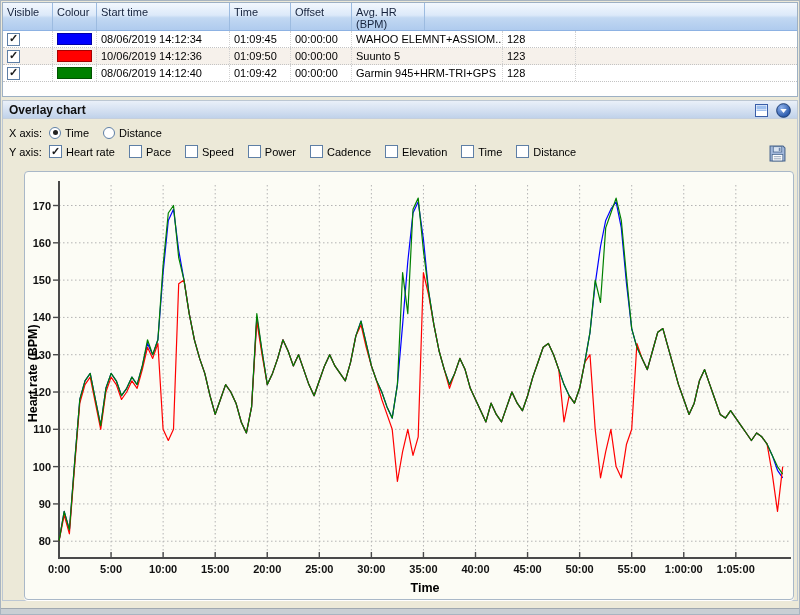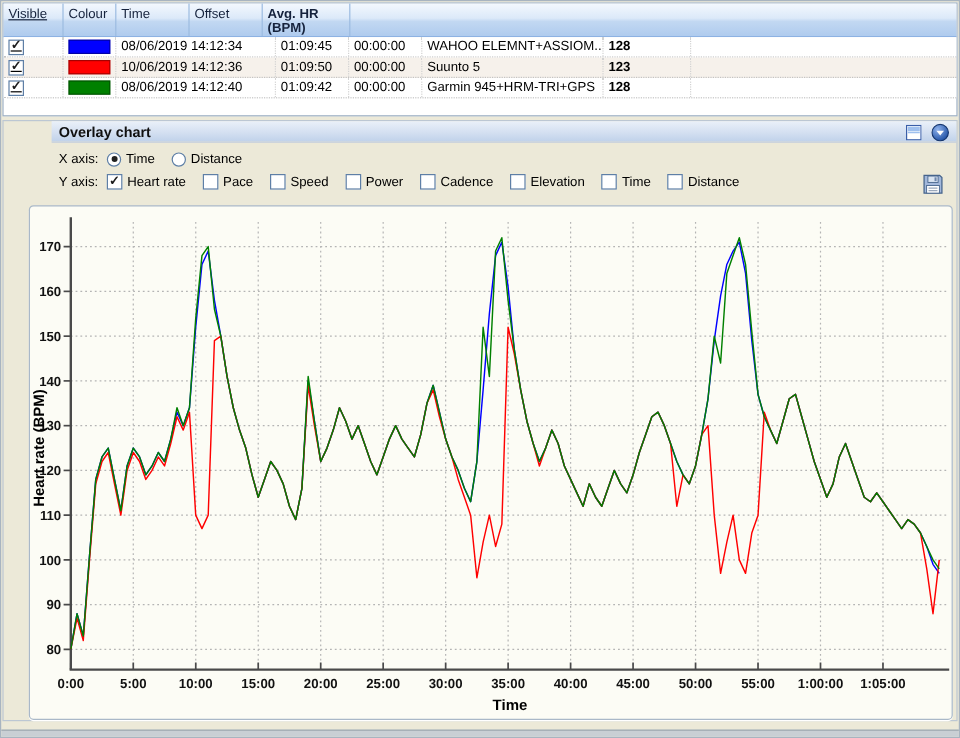--- a/index.html
+++ b/index.html
@@ -14,34 +14,34 @@
     background:#fff; border:1px solid #9DB0C4; }
   .thead { display:flex; height:28px;
     background:linear-gradient(to bottom,#F3F8FE 0%,#DCE9F9 45%,#C2D8F2 55%,#AFCBEE 100%);
     border-bottom:1px solid #8DB2E3; }
   .th { padding:3px 4px 0 4px; border-right:1px solid #9CBBE0; color:#15223C;
     font-size:11px; line-height:12px; overflow:hidden; white-space:nowrap; }
   .trow { display:flex; height:17px; align-items:center; border-bottom:1px dotted #C3C3C3; background:#fff; }
   .trow.alt { background:#F6F1EB; }
   .td { padding:4px 4px; overflow:hidden; white-space:nowrap; line-height:15px;
     border-right:1px dotted #D2D2D2; height:100%; display:flex; align-items:center; }
-  .c-visible{width:50px;text-decoration:underline;} .c-colour{width:44px;} .c-start{width:133px;} .c-time{width:61px;}
-  .c-offset{width:61px;} .c-loc{width:151px;} .c-avg{width:73px;font-weight:bold;} .c-fill{flex:1;border-right:none;}
+  .c-visible{width:50px;} .c-colour{width:44px;} .c-start{width:133px;} .c-time{width:61px;}
+  .c-offset{width:61px;} .c-loc{width:151px;} .c-avg{width:73px;} .c-fill{flex:1;border-right:none;}
   .swatch { width:36px; height:12px; border:1px solid rgba(0,0,0,0.35); }
   
   .cb { width:13px; height:13px; background:#fff; border:1px solid #5E7FA6;
     display:inline-flex; align-items:center; justify-content:center;
     font-size:11px; font-weight:bold; color:#1B1B1B; line-height:11px; }
   .cb.on::after { content:"\2713"; margin-top:-1px; }
   .radio { width:12px; height:12px; border-radius:50%; background:#fff; border:1px solid #5E7FA6;
     display:inline-flex; align-items:center; justify-content:center; }
   .radio.on::after { content:""; width:5px; height:5px; border-radius:50%; background:#222; }
   
   .overlay-panel { position:absolute; left:1px; top:99px; width:796px; height:501px;
-    background:#ECE9D8; border:1px solid #BCC7D3;padding-left:40px; }
+    background:#ECE9D8; border:1px solid #BCC7D3; }
   .titlebar { position:relative; height:18px; padding:2px 6px 0 6px;
     background:linear-gradient(to bottom,#EAF0F9 0%,#D4E0F1 55%,#C0D2EA 100%);
     border-bottom:1px solid #C5CFDD; }
   .titlebar .title { font-size:12px; font-weight:bold; color:#101010; }
   .tb-icons { position:absolute; right:6px; top:2px; display:flex; gap:8px; align-items:center; }
   .controls { padding:4px 6px 0 6px; position:relative; }
   .ctl-row { display:flex; align-items:center; height:19px; gap:6px; }
   .ctl-label { width:34px; color:#000; }
   .opt { display:flex; align-items:center; gap:4px; margin-right:8px; }
   .save-btn { position:absolute; right:10px; top:26px; width:18px; height:18px; cursor:pointer; }
@@ -54,20 +54,21 @@
     background:#C9CFD4; border-top:1px solid #9FA8B0; }
   text { font-family:"Liberation Sans", sans-serif; }
 </style>
 </head>
 <body>
 
 <div class="table-panel">
   <div class="thead">
     <div class="th c-visible">Visible</div>
     <div class="th c-colour">Colour</div>
+    <div class="th c-start">Start time</div>
     <div class="th c-time">Time</div>
     <div class="th c-offset">Offset</div>
     <div class="th c-avg">
       <span>Avg. HR</span><br>
       <span>(BPM)</span>
     </div>
     <div class="th c-fill"></div>
   </div>
 
   <div class="trow">

